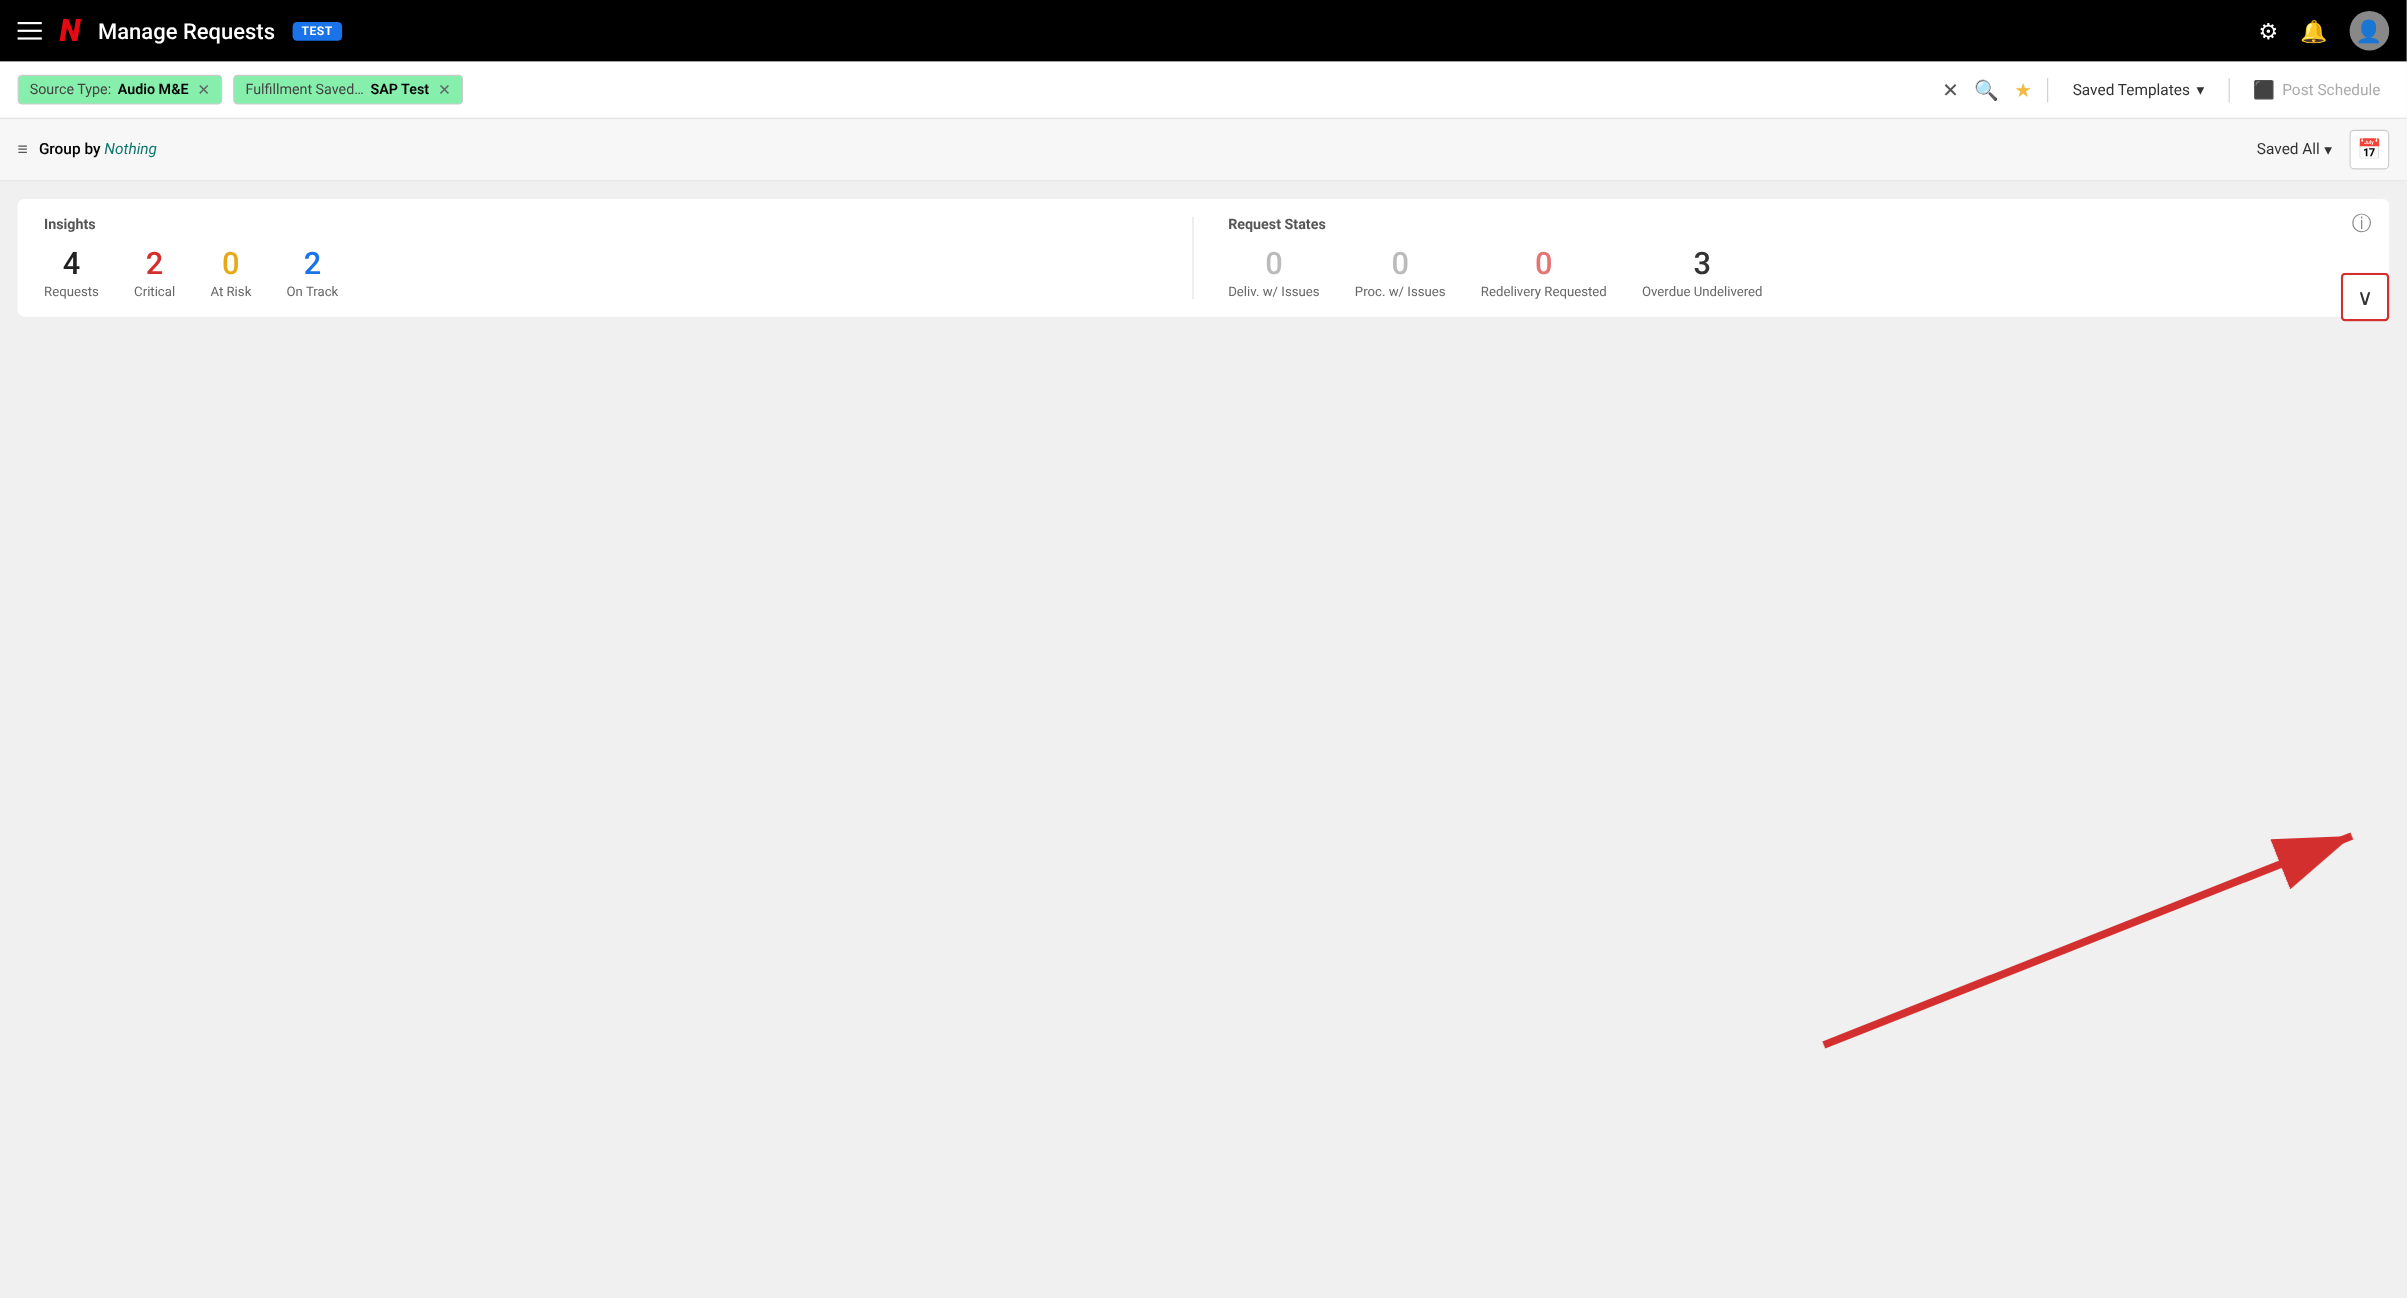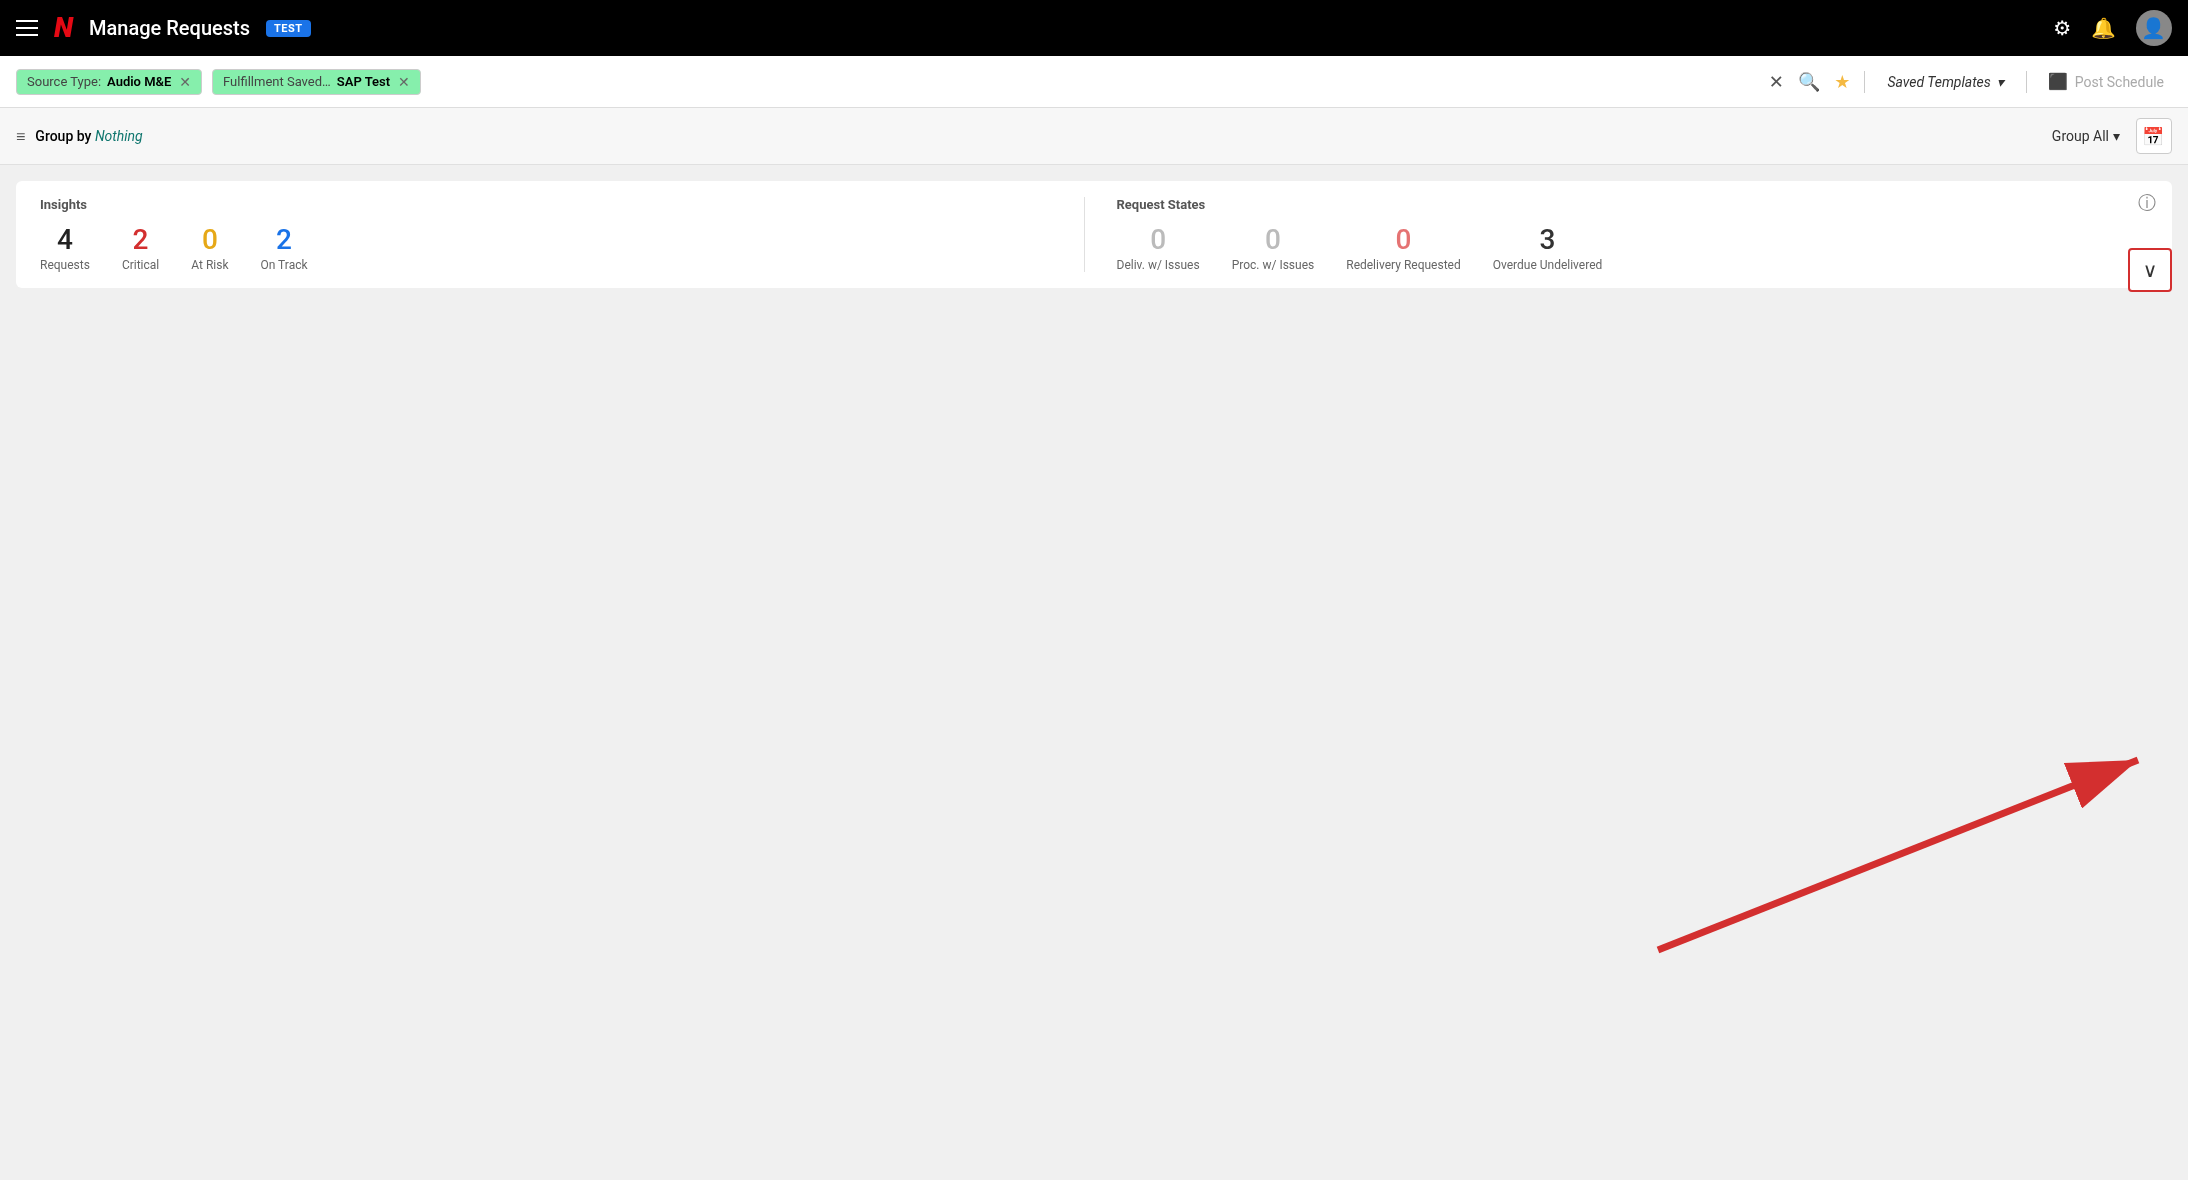--- a/index.html
+++ b/index.html
@@ -118,21 +118,20 @@
     }
     .saved-templates-btn {
       display: flex;
       align-items: center;
       gap: 6px;
       font-size: 14px;
       color: #333;
       cursor: pointer;
       padding: 4px 8px;
       border-radius: 4px;
-      font-style: italic;
     }
     .post-schedule-btn {
       display: flex;
       align-items: center;
       gap: 6px;
       font-size: 14px;
       color: #999;
       cursor: pointer;
       padding: 4px 8px;
       border-radius: 4px;
@@ -341,21 +340,21 @@
   </div>
 </div>
 
 <div class="groupby-bar">
   <span class="groupby-icon">≡</span>
   <span class="groupby-text">
     <span>Group by</span>&nbsp;<span class="groupby-value">Nothing</span>
   </span>
   <div class="groupby-spacer"></div>
   <div class="expand-all-btn">
-    <span>Group All</span>
+    <span>Saved All</span>
     <span>▾</span>
   </div>
   <div class="calendar-icon-btn">📅</div>
 </div>
 
 <div class="main-content">
   <div class="insights-card">
     <div class="insights-help">ⓘ</div>
     <div class="insights-sections">
 

